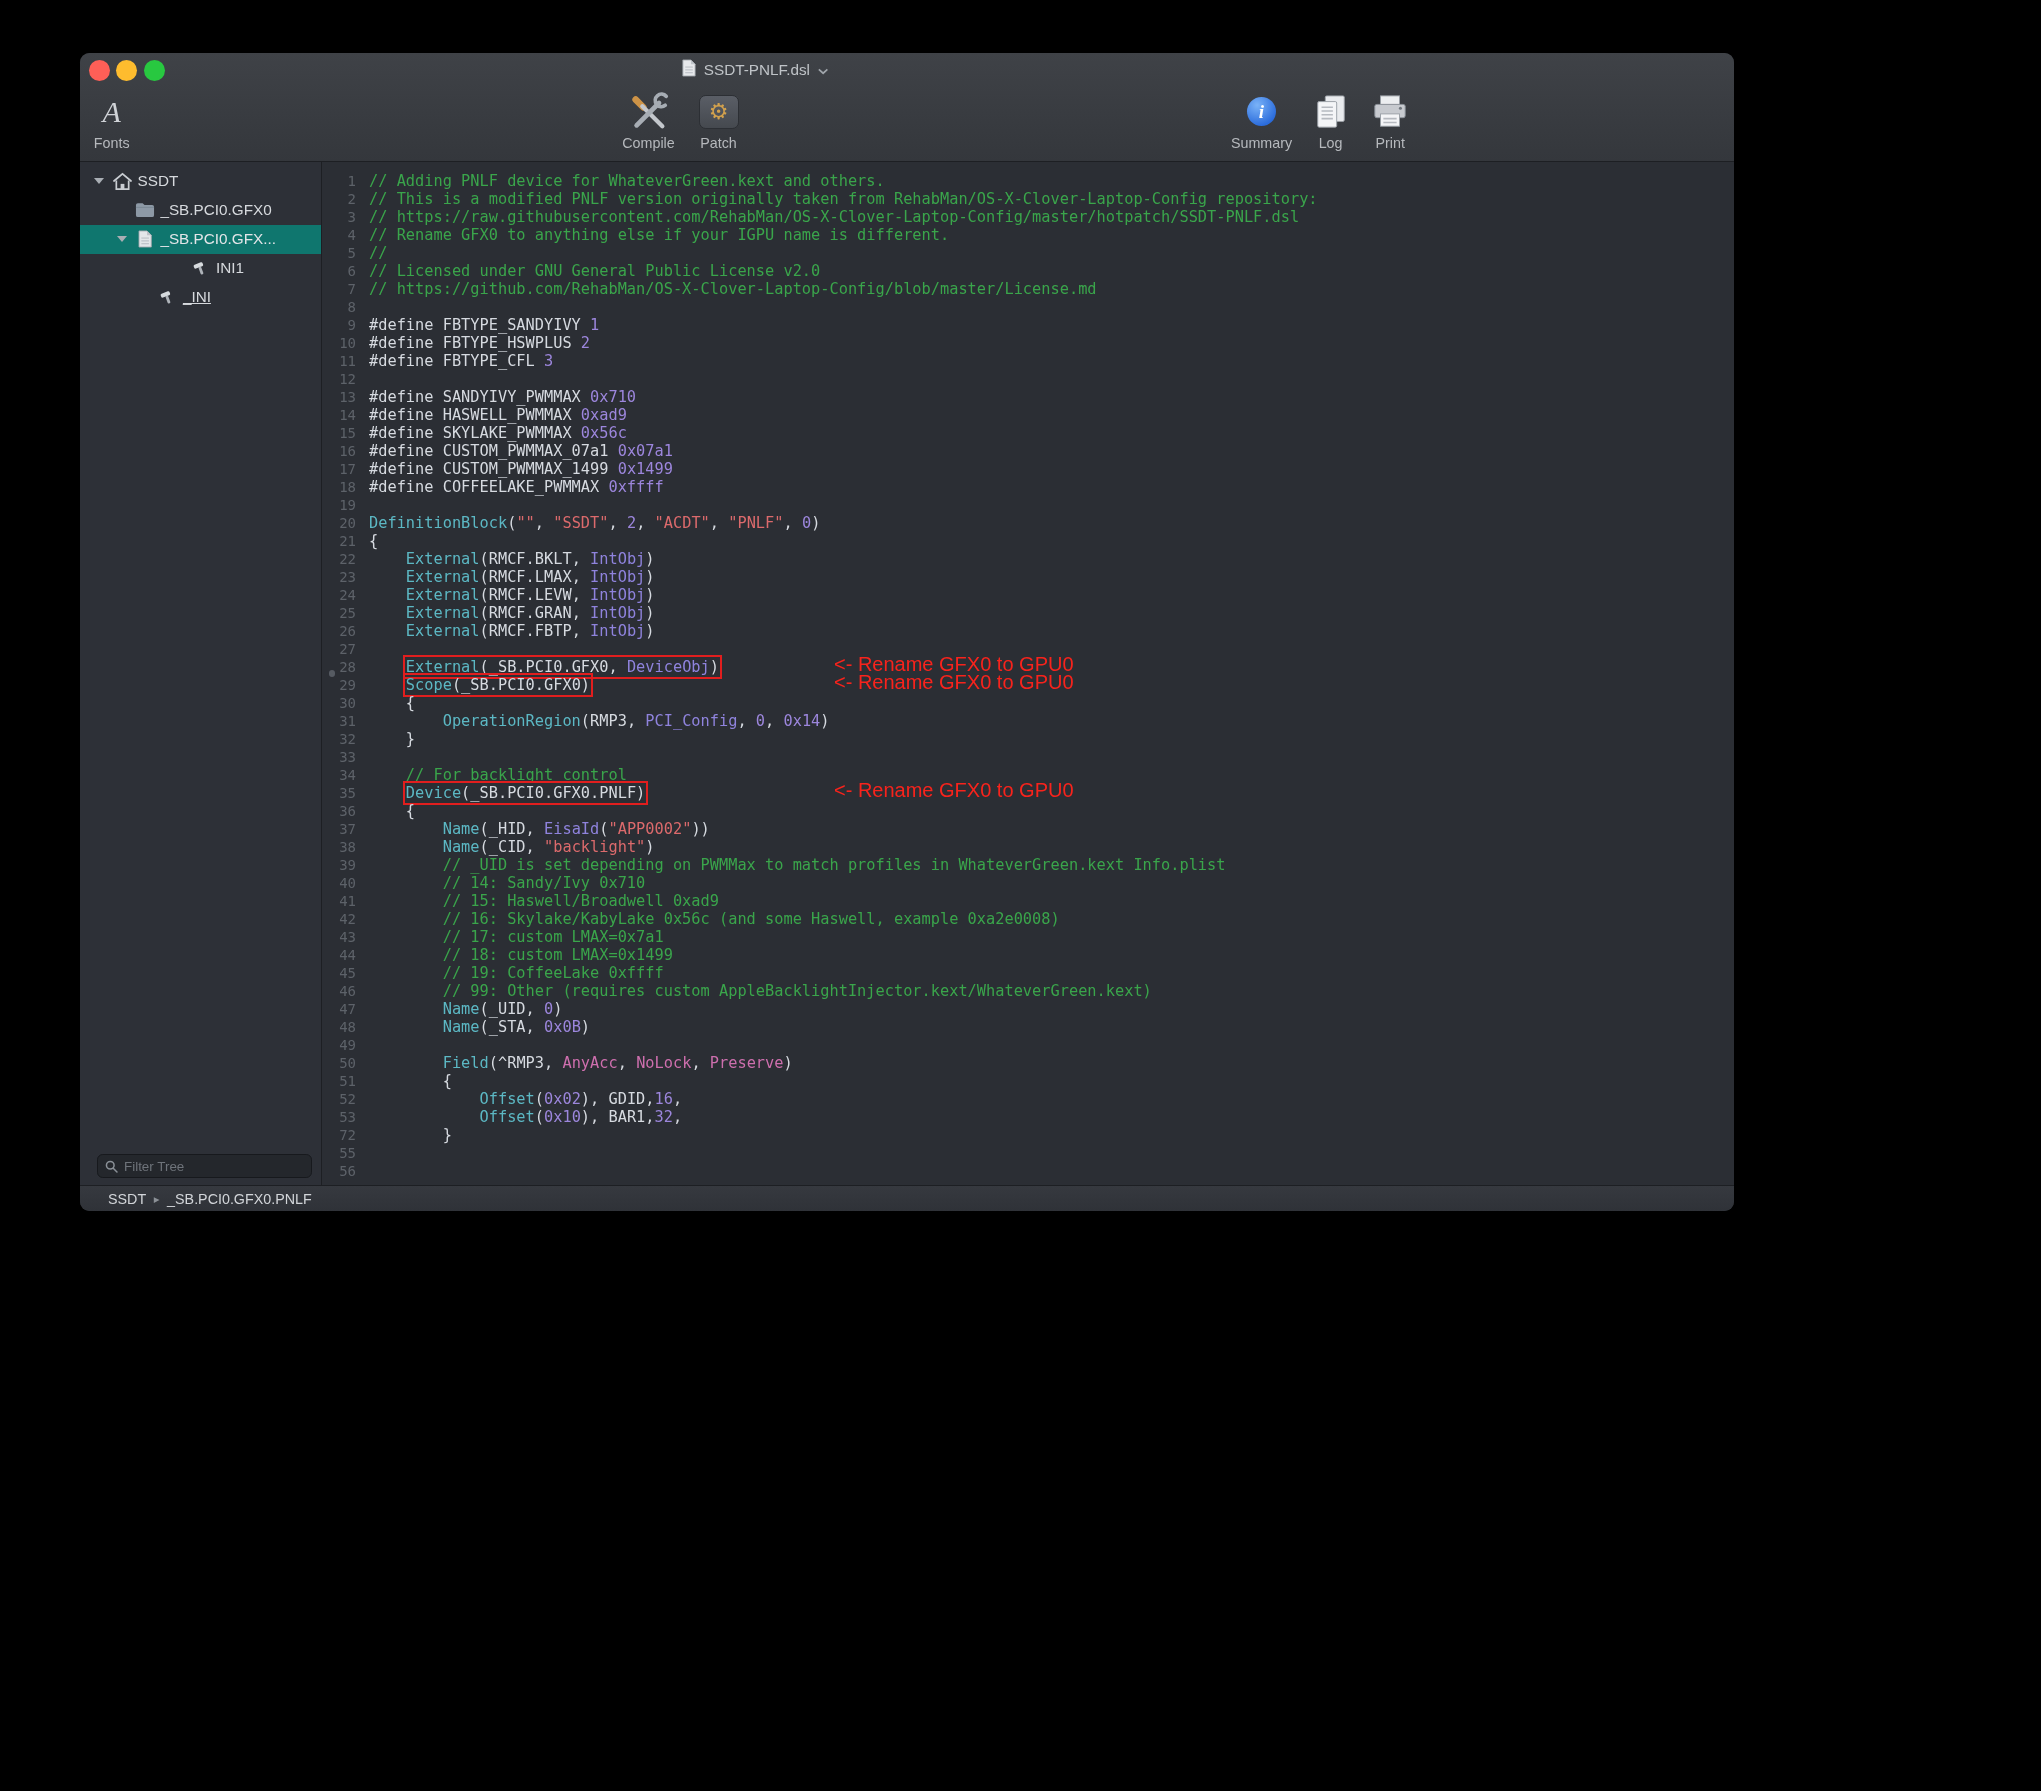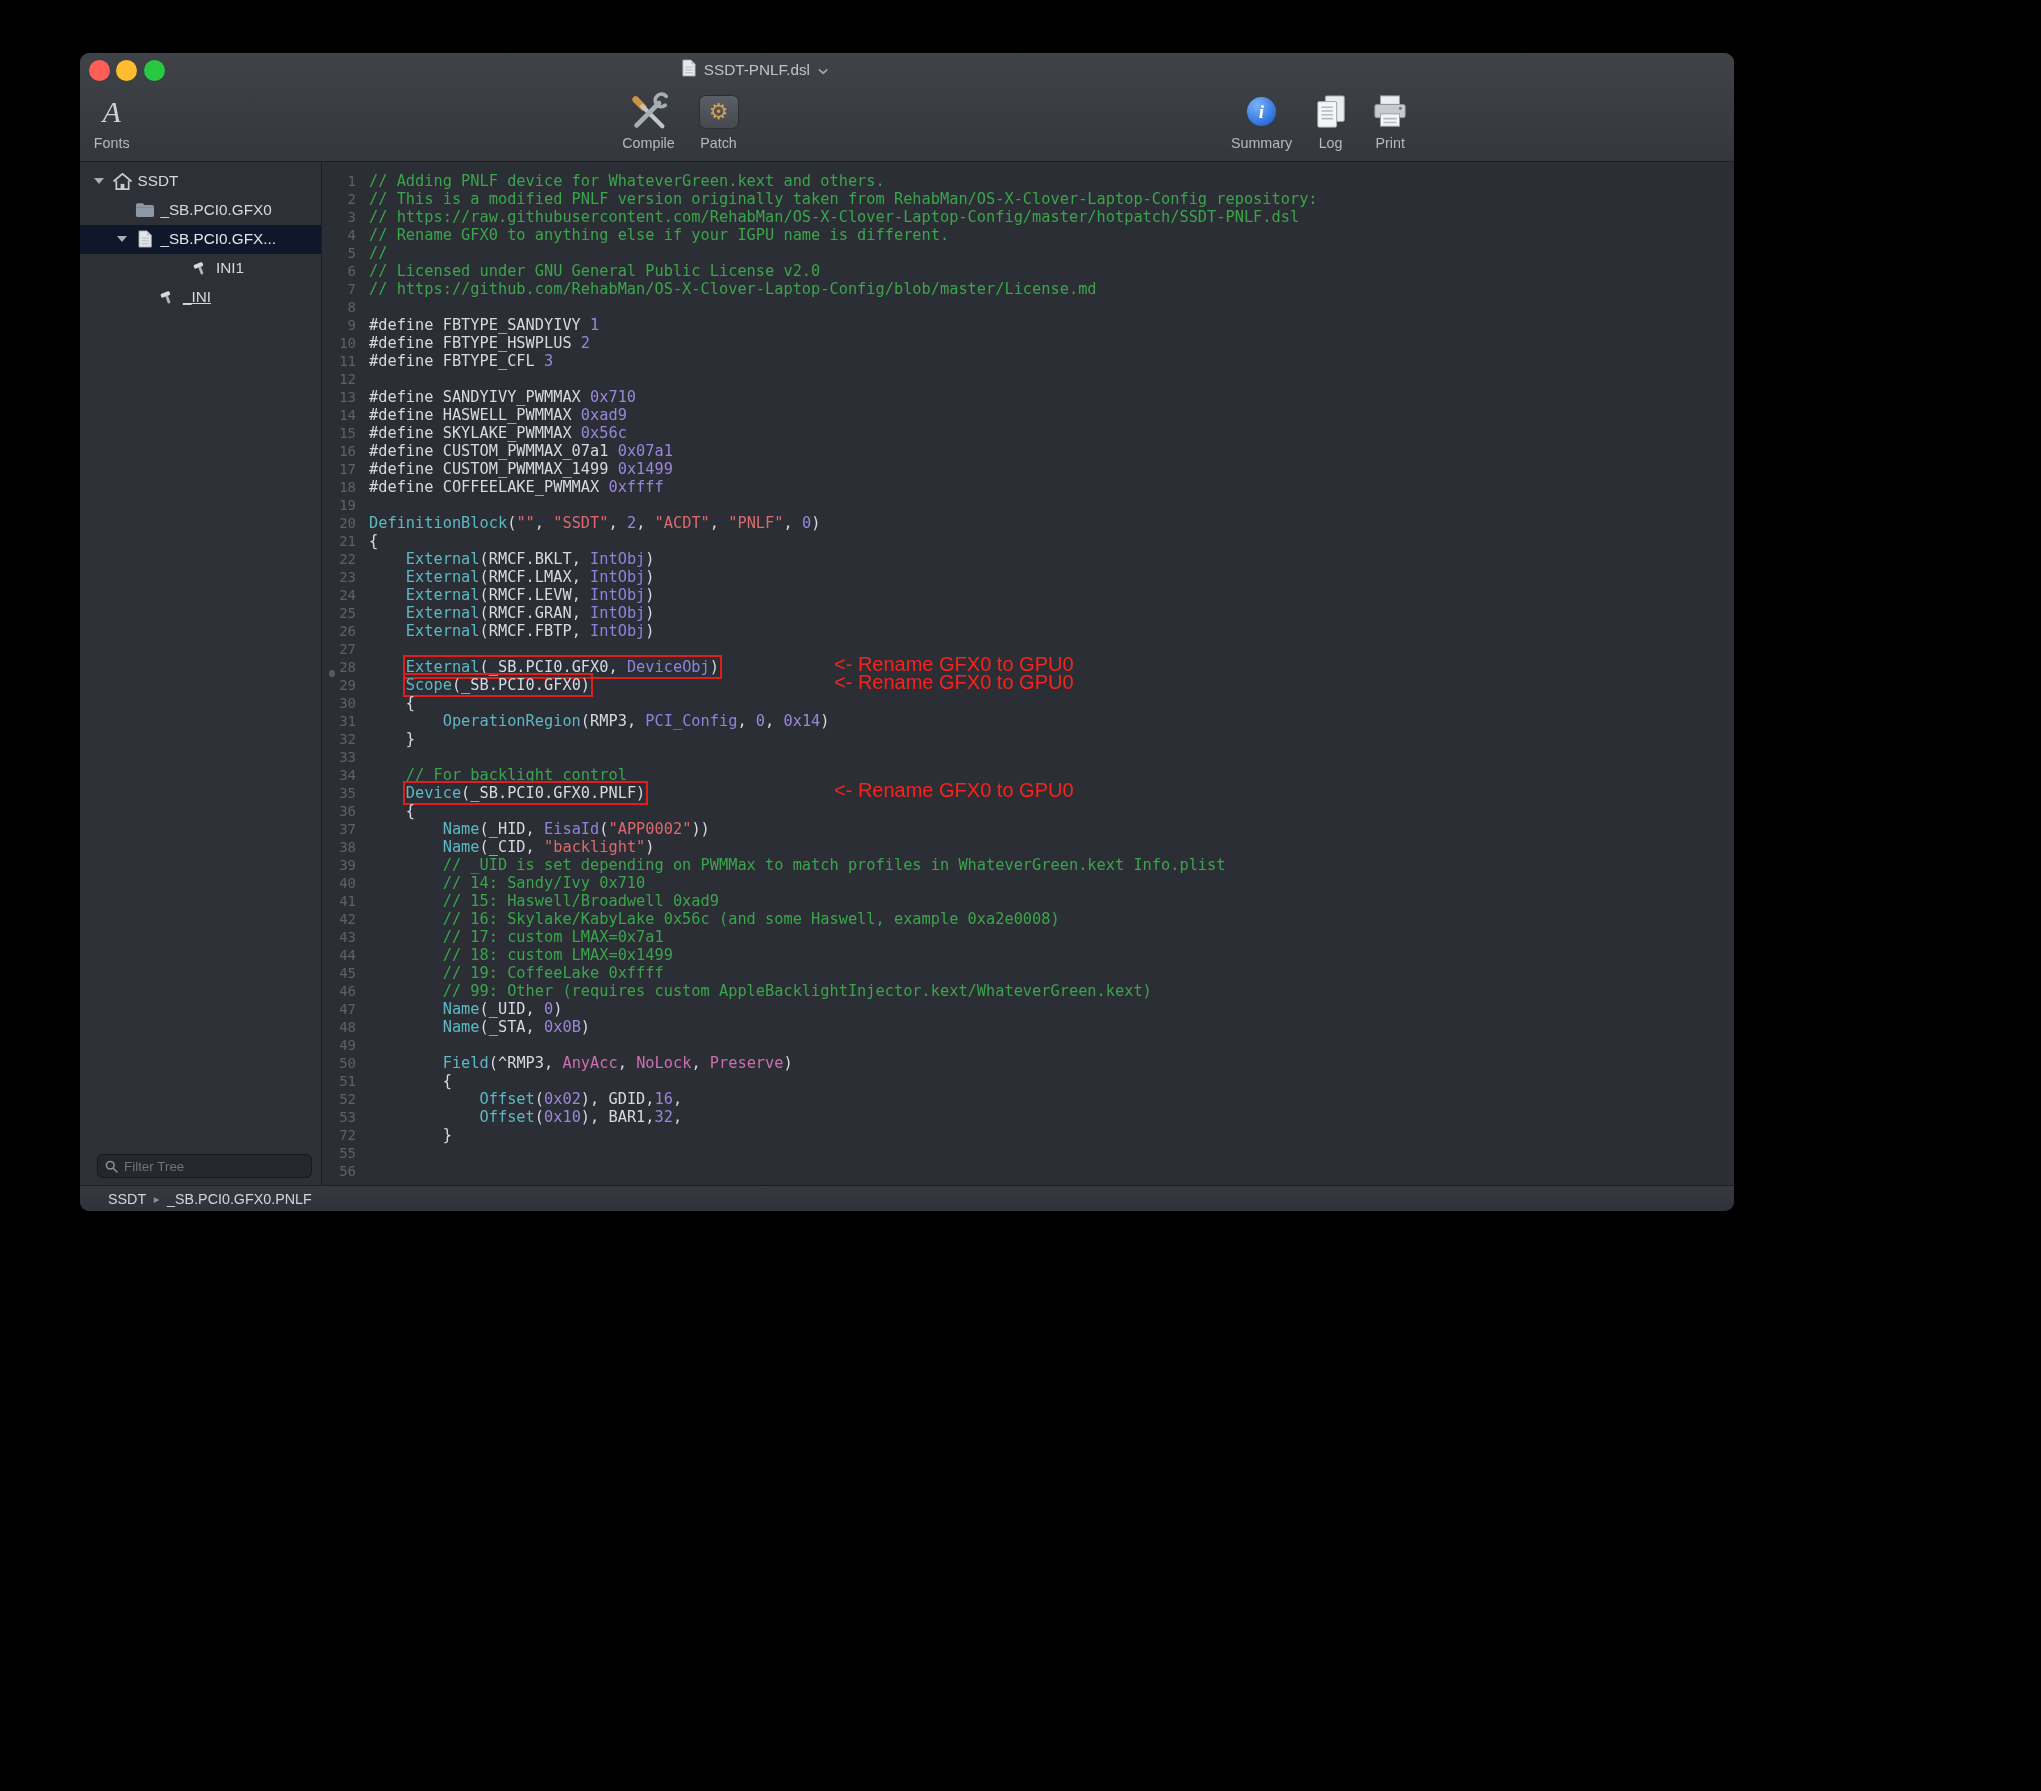--- a/index.html
+++ b/index.html
@@ -36,21 +36,21 @@
   .info-circle{width:29px;height:29px;border-radius:50%;
     background:radial-gradient(circle at 35% 28%,#7ab3f8,#2a6bdb 75%);
     display:flex;align-items:center;justify-content:center;}
   .info-i{font-family:"Liberation Serif",serif;font-style:italic;font-weight:bold;font-size:19px;color:#fff;line-height:1;}
   
   .sidebar{position:absolute;left:0;top:109px;width:241px;bottom:25px;
     background:#2d3037;border-right:1px solid #1d1f23;}
   .tree{position:absolute;top:4.8px;left:0;right:0;}
   .tree-row{position:relative;height:29px;display:flex;align-items:center;
     font-size:15.3px;color:#d6d9dd;box-sizing:border-box;white-space:nowrap;overflow:hidden;}
-  .tree-row.selected{background:#0f172a;color:#e3e5e8;}
+  .tree-row.selected{background:#0f766e;color:#e3e5e8;}
   .disc{width:19px;display:flex;justify-content:center;flex:0 0 19px;}
   .disc.hid{visibility:hidden;}
   .tri{width:0;height:0;border-left:5.7px solid transparent;border-right:5.7px solid transparent;
     border-top:6.7px solid #a9aeb4;display:block;}
   .tree-icon{width:27px;flex:0 0 27px;display:flex;justify-content:center;align-items:center;}
   .tree-label{margin-left:1.9px;}
   .filterbox{position:absolute;left:17px;right:8.6px;bottom:7.6px;height:24px;}
   .filterbox input{width:100%;height:100%;box-sizing:border-box;background:#24272c;
     border:1px solid #17191d;border-radius:5.7px;color:#d0d3d7;font-size:13.4px;
     padding:0 5.7px 0 26px;outline:none;font-family:"Liberation Sans",sans-serif;}

